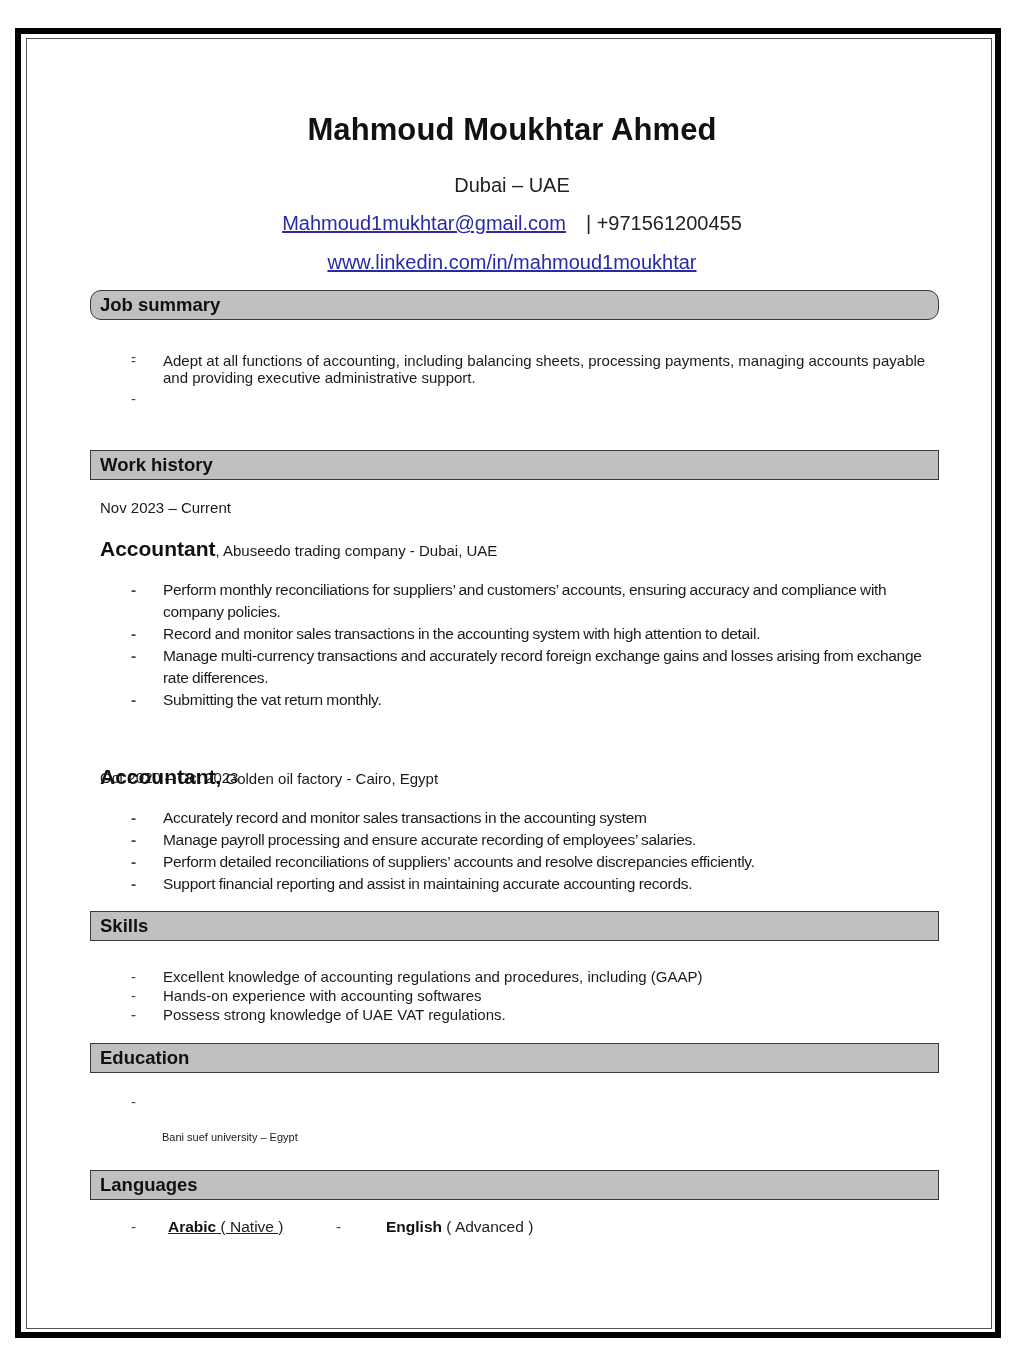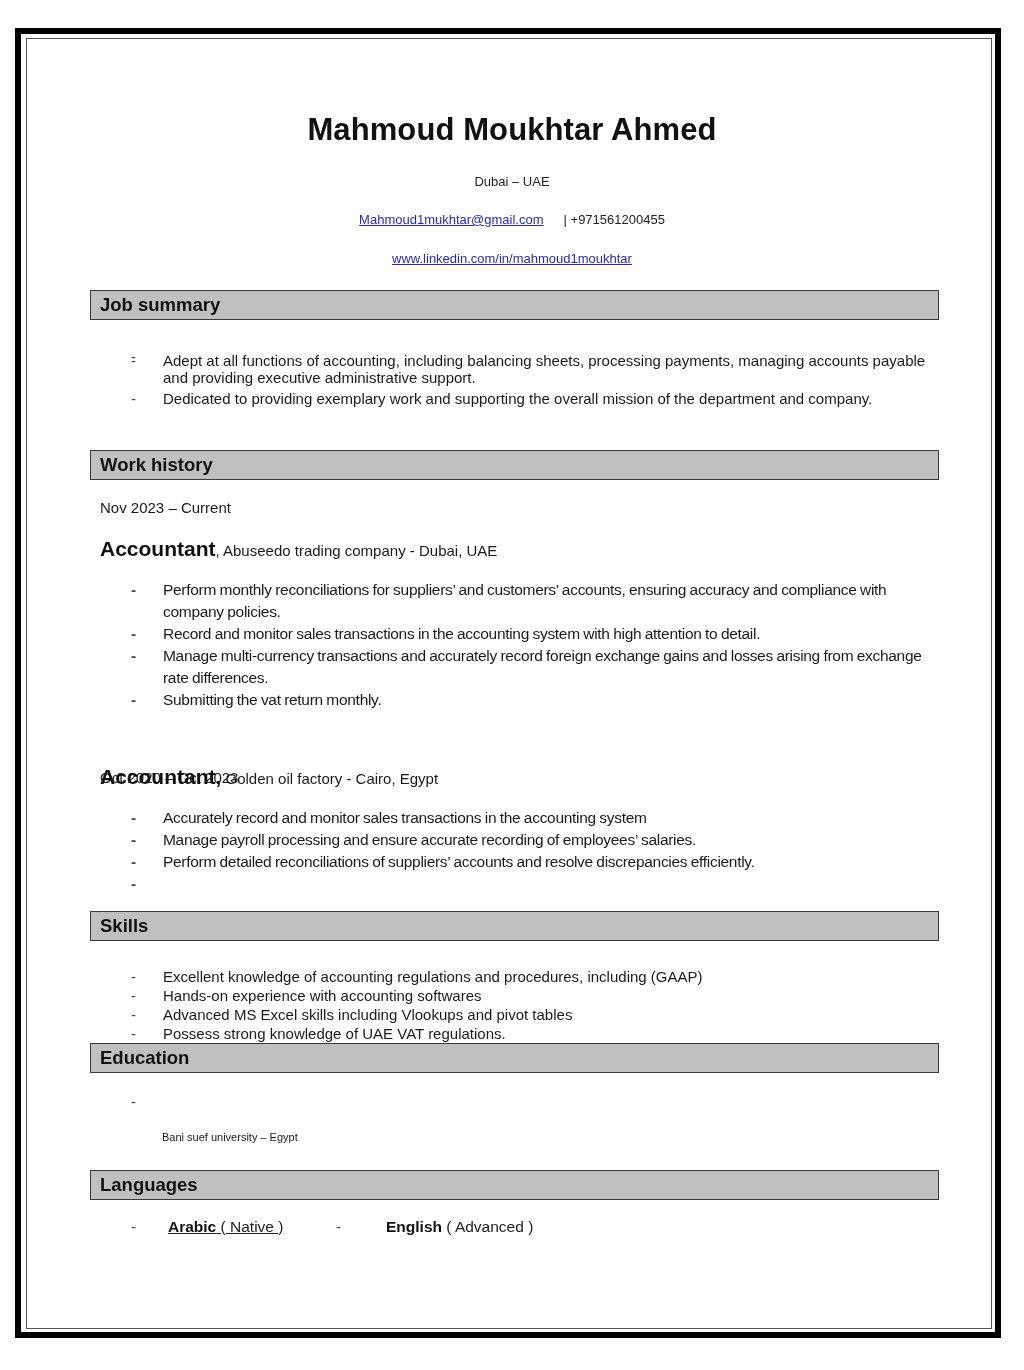--- a/index.html
+++ b/index.html
@@ -44,21 +44,21 @@
       font-weight: bold;
       color: #111;
       margin: 0;
       letter-spacing: 0.1px;
     }
     .center-line {
       position: absolute;
       left: 0;
       width: 1024px;
       text-align: center;
-      font-size: 13px;
+      font-size: 20px;
       color: #222;
     }
     .location { top: 174px; }
     .contact-line { top: 212px; }
     .linkedin-line { top: 251px; }
     .link {
       color: #2a2aa6;
       text-decoration: underline;
       cursor: pointer;
     }
@@ -164,27 +164,27 @@
 <h1 class="name">Mahmoud Moukhtar Ahmed</h1>
 <div class="center-line location">Dubai – UAE</div>
 <div class="center-line contact-line">
   <span class="link">Mahmoud1mukhtar@gmail.com</span><span class="contact-sep">|</span>
   <span>+971561200455</span>
 </div>
 <div class="center-line linkedin-line">
   <span class="link">www.linkedin.com/in/mahmoud1moukhtar</span>
 </div>
 
-<div class="section-header" style="top:290px;">
+<div class="section-header" style="top:290px;border-radius:11px;">
   <span>Job summary</span>
 </div>
 <ul class="bullet-list summary-list">
   <li><span class="dash">-</span></li>
   <li><span class="dash">-</span><span>Adept at all functions of accounting, including balancing sheets, processing payments, managing accounts payable and providing executive administrative support.</span></li>
-  <li><span class="dash">-</span><span>Dedicated to providing exemplary work and supporting the overall mission of the department and company.</span></li>
+  <li><span class="dash">-</span></li>
 </ul>
 
 <div class="section-header" style="top:450px;">
   <span>Work history</span>
 </div>
 
 <div class="plain-line" style="top:499px;">Nov 2023 – Current</div>
 <div class="plain-line" style="top:537px;">
   <span class="role-title">Accountant</span><span>, Abuseedo trading company - Dubai, UAE</span>
 </div>
@@ -196,30 +196,30 @@
 </ul>
 
 <div class="plain-line" style="top:769px;">Oct 2020 – Oct 2023</div>
 <div class="plain-line" style="top:765px;">
   <span class="role-title">Accountant,</span><span> Golden oil factory - Cairo, Egypt</span>
 </div>
 <ul class="bullet-list work-list work2-list">
   <li><span class="dash">-</span><span>Accurately record and monitor sales transactions in the accounting system</span></li>
   <li><span class="dash">-</span><span>Manage payroll processing and ensure accurate recording of employees’ salaries.</span></li>
   <li><span class="dash">-</span><span>Perform detailed reconciliations of suppliers’ accounts and resolve discrepancies efficiently.</span></li>
-  <li><span class="dash">-</span></li>
+  <li><span class="dash">-</span><span>Support financial reporting and assist in maintaining accurate accounting records.</span></li>
 </ul>
 
 <div class="section-header" style="top:911px;">
   <span>Skills</span>
 </div>
 <ul class="bullet-list skills-list">
   <li><span class="dash">-</span><span>Excellent knowledge of accounting regulations and procedures, including (GAAP)</span></li>
   <li><span class="dash">-</span><span>Hands-on experience with accounting softwares</span></li>
-  <li><span class="dash">-</span><span>Advanced MS Excel skills including Vlookups and pivot tables</span></li>
+  <li><span class="dash">-</span></li>
   <li><span class="dash">-</span><span>Possess strong knowledge of UAE VAT regulations.</span></li>
 </ul>
 
 <div class="section-header" style="top:1043px;">
   <span>Education</span>
 </div>
 <ul class="bullet-list edu-list">
   <li><span class="dash">-</span></li>
 </ul>
 <div class="edu-school">Bani suef university – Egypt</div>

